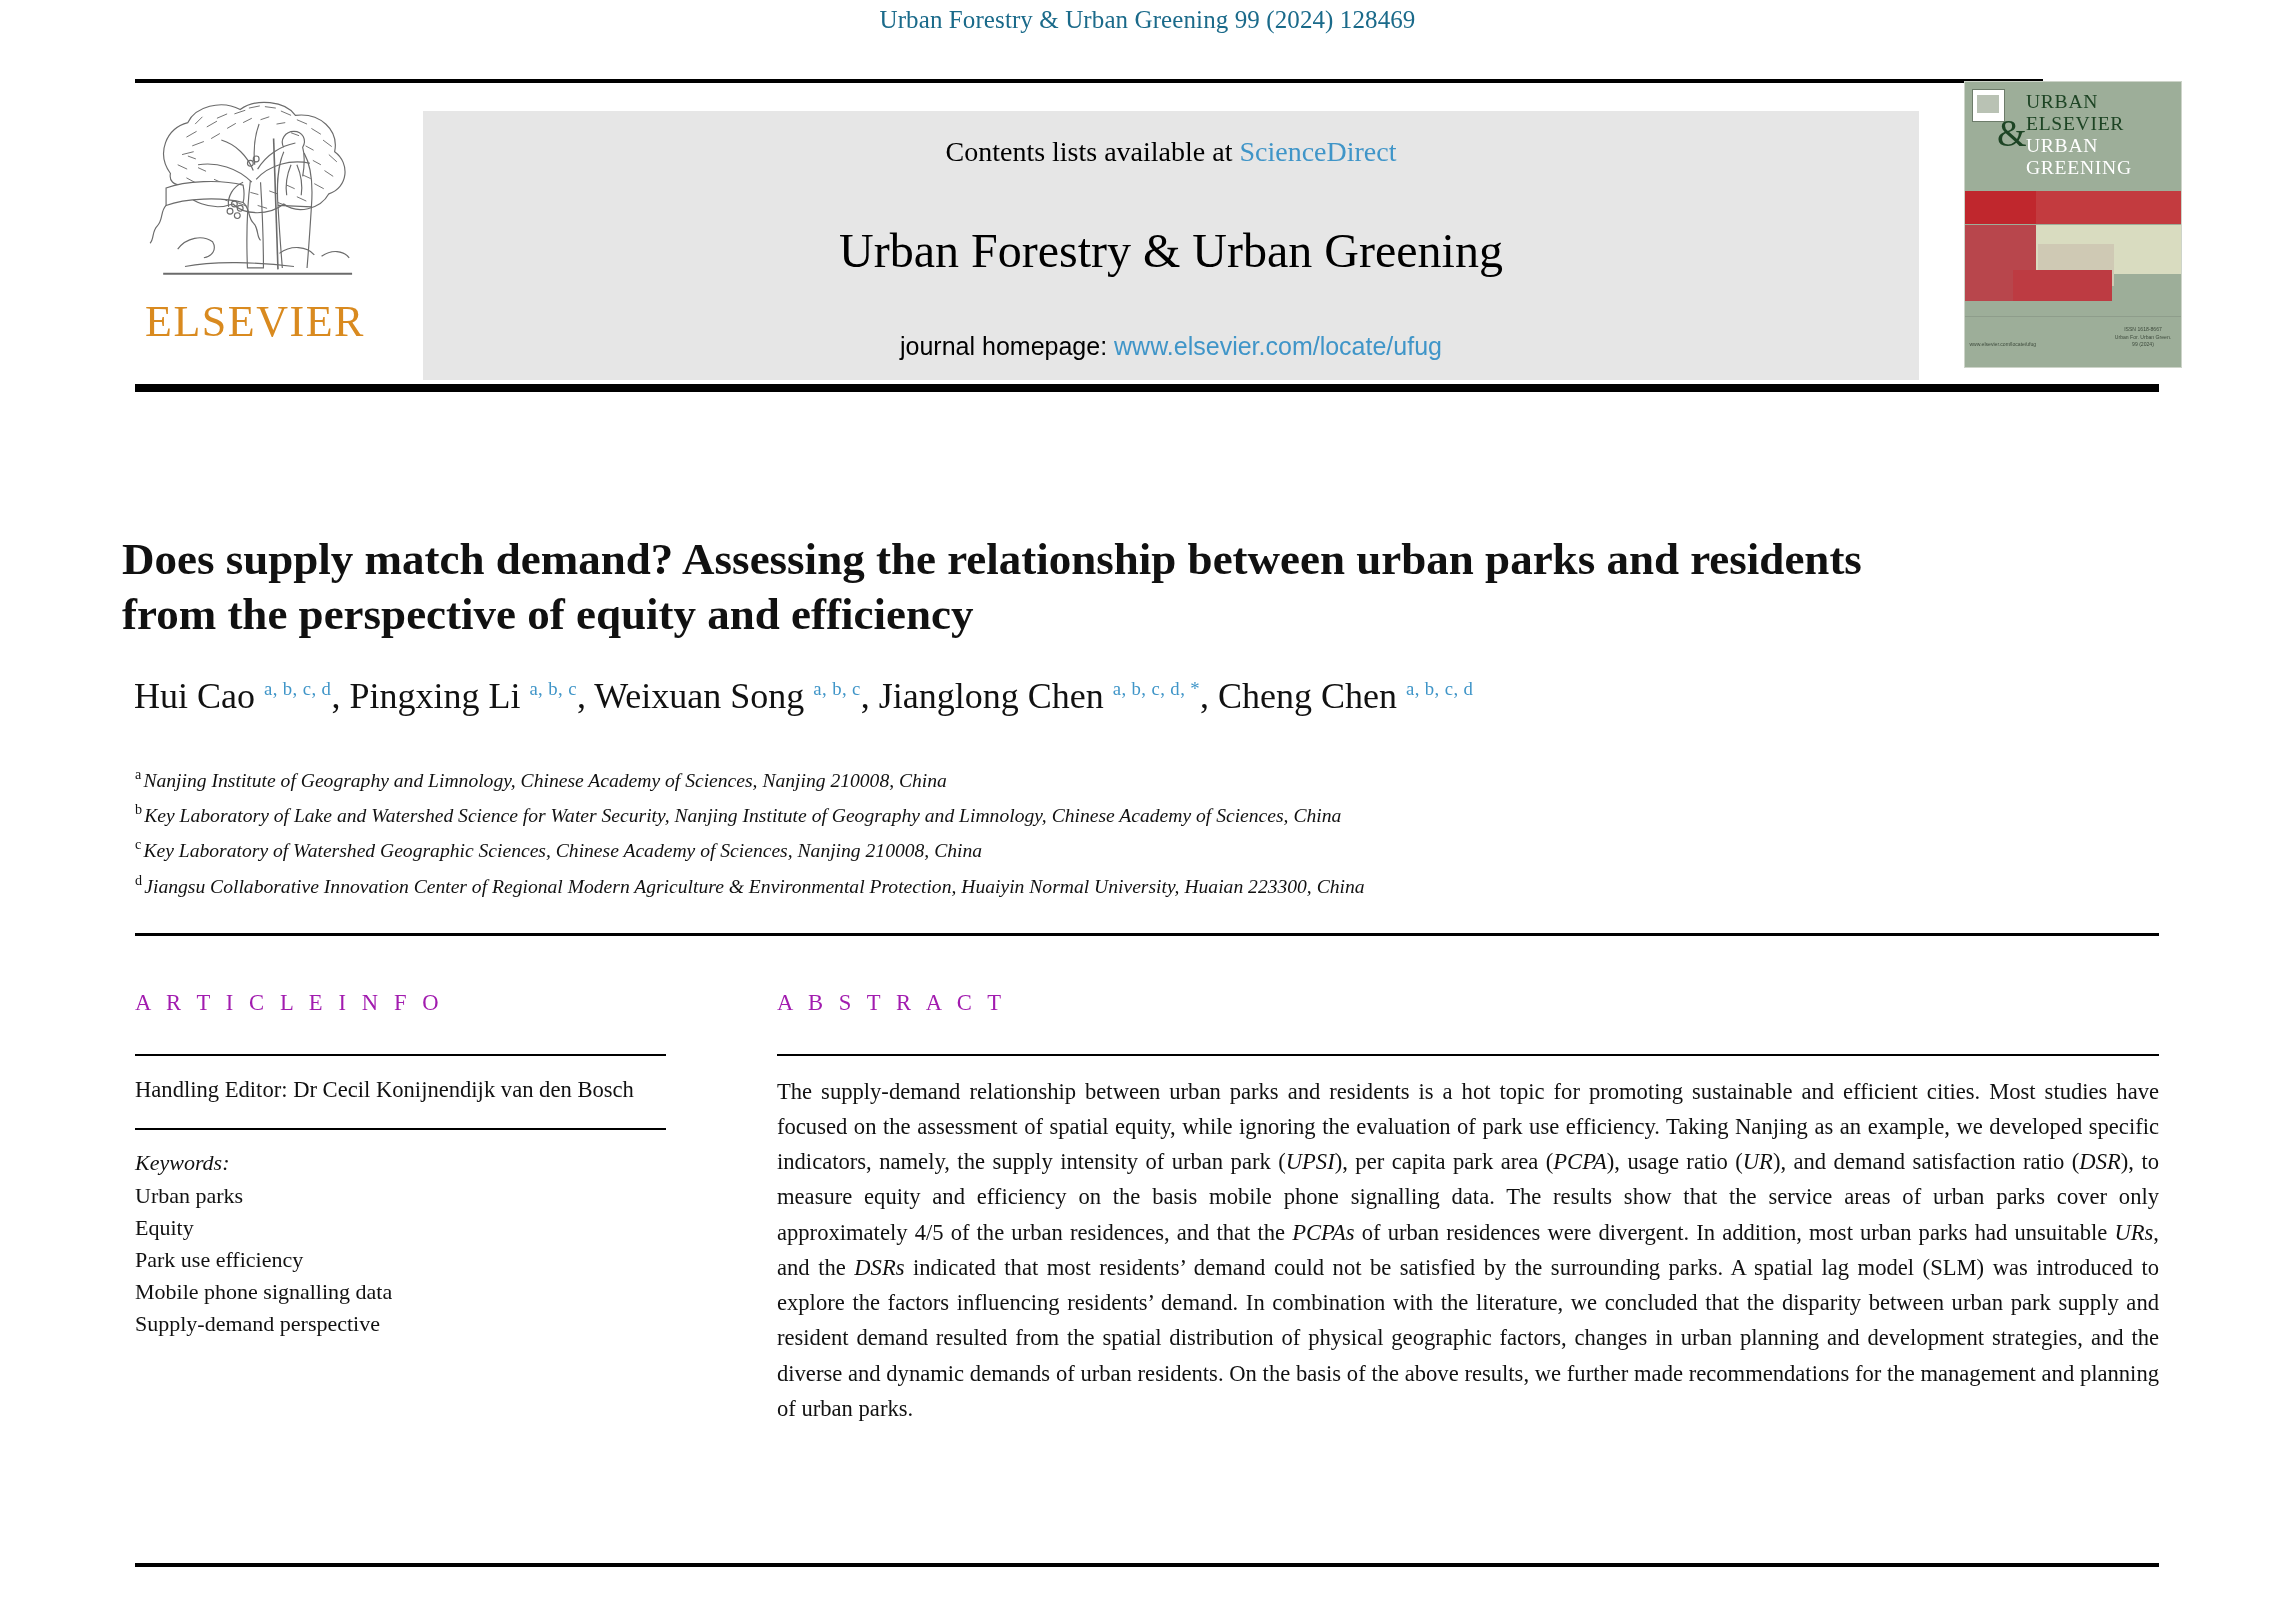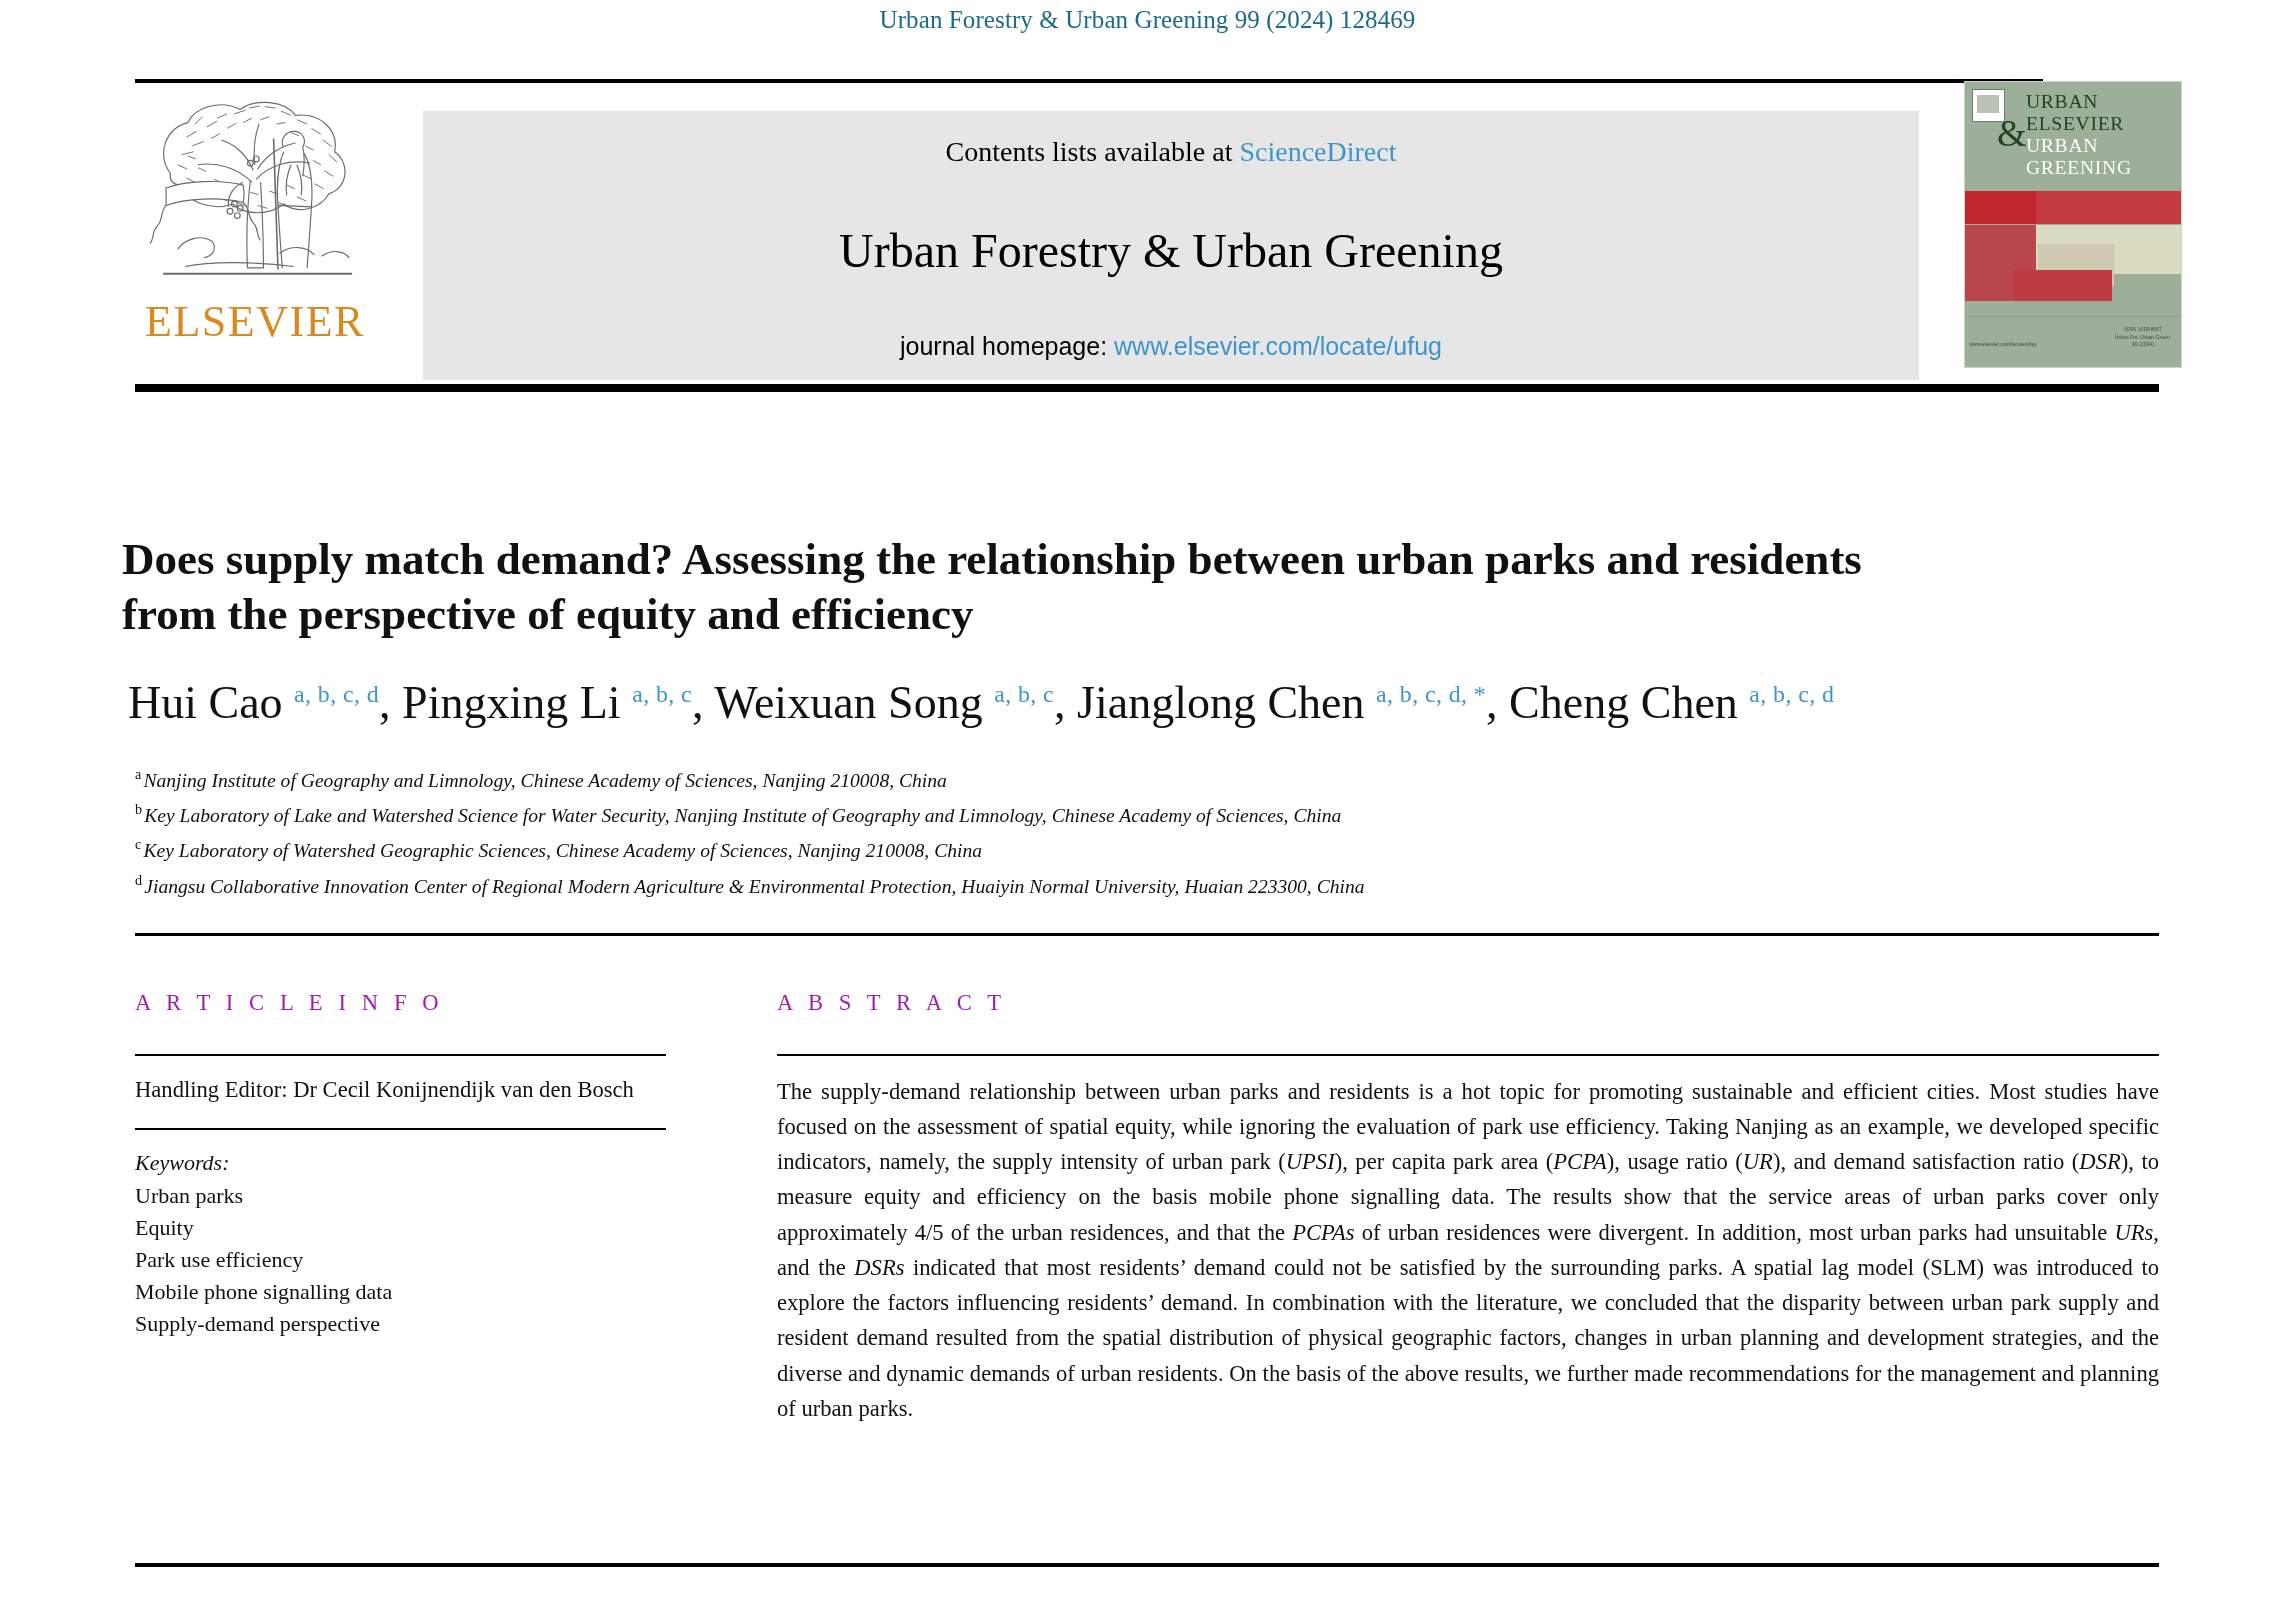--- a/index.html
+++ b/index.html
@@ -238,24 +238,24 @@
     font-family: Liberation Serif, serif;
     font-size: 45px;
     line-height: 1.22;
     color: #111111;
   }
 
   
   .authors {
     position: absolute;
     top: 673px;
-    left: 128px;
+    left: 134px;
     width: 1892px;
     font-family: "Liberation Serif", serif;
-    font-size: 46px;
+    font-size: 36px;
     line-height: 1.3;
     color: #111111;
   }
   .authors sup {
     font-size: 0.52em;
     color: #3f95c8;
     vertical-align: super;
     letter-spacing: 0.4px;
   }
 

